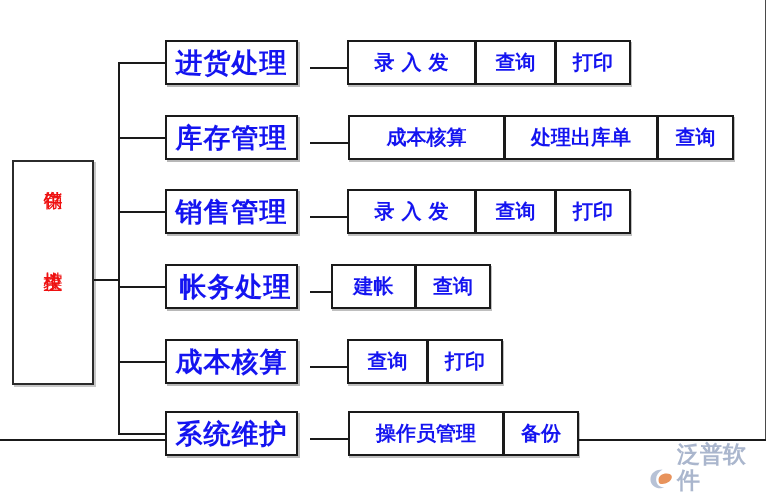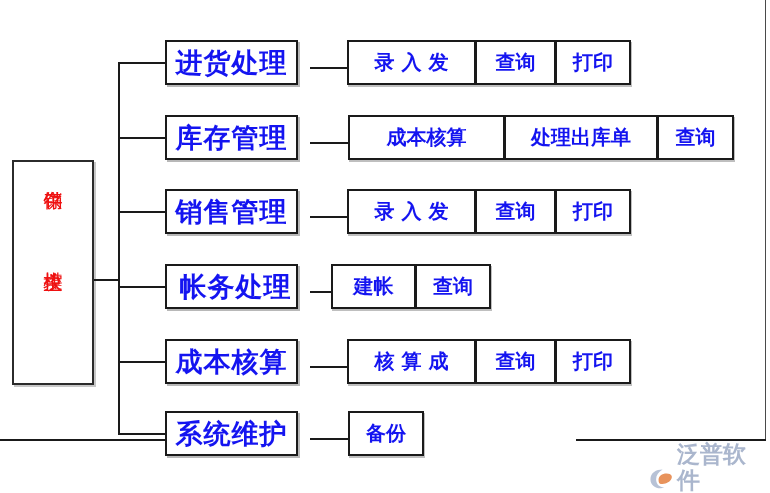--- a/index.html
+++ b/index.html
@@ -214,32 +214,32 @@
   <div class="leaf-group" style="left:331px; top:264px;">
     <div class="leaf" style="width:84px;">
       <span>建帐</span>
     </div>
     <div class="leaf" style="width:76px;">
       <span>查询</span>
     </div>
   </div>
 
   <div class="leaf-group" style="left:347px; top:339px;">
-    <div class="leaf" style="width:128px;">
-      <span>核 算 成</span>
-    </div>
     <div class="leaf" style="width:80px;">
       <span>查询</span>
     </div>
     <div class="leaf" style="width:76px;">
       <span>打印</span>
     </div>
   </div>
 
   <div class="leaf-group" style="left:348px; top:411px;">
+    <div class="leaf" style="width:155px;">
+      <span>操作员管理</span>
+    </div>
     <div class="leaf" style="width:76px;">
       <span>备份</span>
     </div>
   </div>
 
   <div id="logo">
     <div id="logo-row">
       <svg id="logo-mark" viewBox="0 0 32 32">
         <path d="M3 15 C3 7 10 3 18 3 C13 6 10 10 10 15 C10 21 14 25 20 25 C14 28 3 25 3 15 Z" fill="#b7c2d6"></path>
         <path d="M13 16 C13 11 17 8 23 8 C29 8 31 12 28 16 C26 19 21 21 16 21 C14 21 13 19 13 16 Z" fill="#e8935c"></path>

